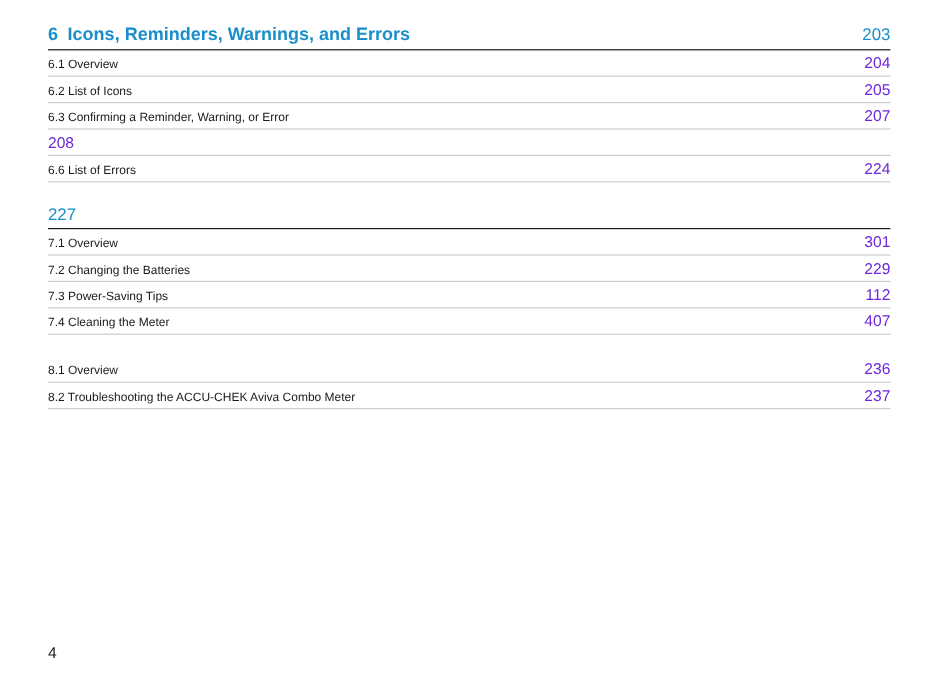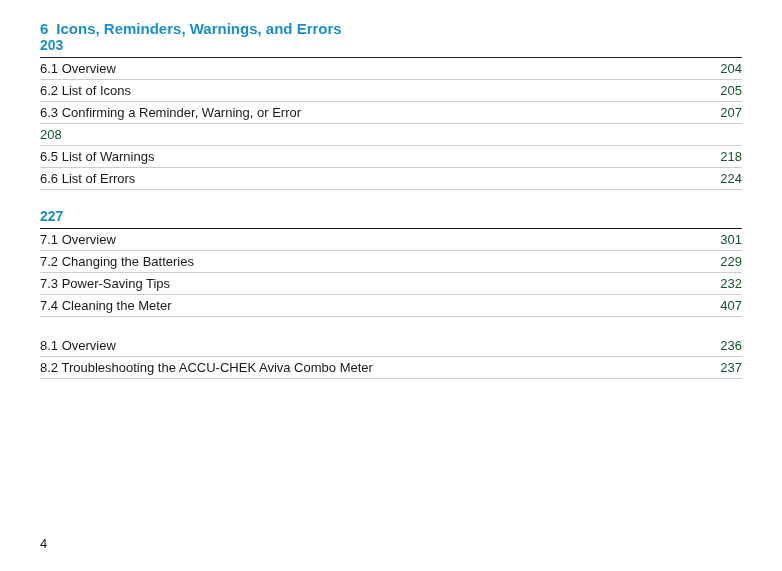--- a/index.html
+++ b/index.html
@@ -31,55 +31,54 @@
       margin-bottom: 18px;
     }
 
     .section-header {
       display: flex;
       justify-content: space-between;
       align-items: baseline;
       border-bottom: 1.5px solid #1a1a1a;
       padding-bottom: 4px;
       margin-bottom: 0;
-      flex-direction: column;
     }
 
     .section-title {
       font-size: 15px;
       font-weight: bold;
       color: #1a8ecb;
     }
 
     .section-title .section-num {
       margin-right: 8px;
     }
 
     .section-page {
       font-size: 14px;
-      font-weight: bold;
+      font-weight: normal;
       color: #1a8ecb;
     }
 
     .toc-row {
       display: flex;
       justify-content: space-between;
       align-items: baseline;
       border-bottom: 0.5px solid #cccccc;
       padding: 3px 0;
     }
 
     .toc-row-label {
-      font-size: 13px;
+      font-size: 10px;
       color: #1a1a1a;
     }
 
     .toc-row-page {
       font-size: 13px;
-      color: #14532d;
+      color: #6d28d9;
     }
   </style>
 </head>
 <body>
 
 <div id="toc-container">
 
 <div class="section">
       <div class="section-header">
         <span class="section-title"><span class="section-num">6</span>Icons, Reminders, Warnings, and Errors</span>
@@ -94,43 +93,39 @@
         <span class="toc-row-page">205</span>
       </div>
       <div class="toc-row">
         <span class="toc-row-label">6.3 Confirming a Reminder, Warning, or Error</span>
         <span class="toc-row-page">207</span>
       </div>
       <div class="toc-row">
         <span class="toc-row-page">208</span>
       </div>
       <div class="toc-row">
-        <span class="toc-row-label">6.5 List of Warnings</span>
-        <span class="toc-row-page">218</span>
-      </div>
-      <div class="toc-row">
         <span class="toc-row-label">6.6 List of Errors</span>
         <span class="toc-row-page">224</span>
       </div>
     </div>
     <div class="section">
       <div class="section-header">
         <span class="section-page">227</span>
       </div>
       <div class="toc-row">
         <span class="toc-row-label">7.1 Overview</span>
         <span class="toc-row-page">301</span>
       </div>
       <div class="toc-row">
         <span class="toc-row-label">7.2 Changing the Batteries</span>
         <span class="toc-row-page">229</span>
       </div>
       <div class="toc-row">
         <span class="toc-row-label">7.3 Power-Saving Tips</span>
-        <span class="toc-row-page">232</span>
+        <span class="toc-row-page">112</span>
       </div>
       <div class="toc-row">
         <span class="toc-row-label">7.4 Cleaning the Meter</span>
         <span class="toc-row-page">407</span>
       </div>
     </div>
     <div class="section">
       <div class="toc-row">
         <span class="toc-row-label">8.1 Overview</span>
         <span class="toc-row-page">236</span>

